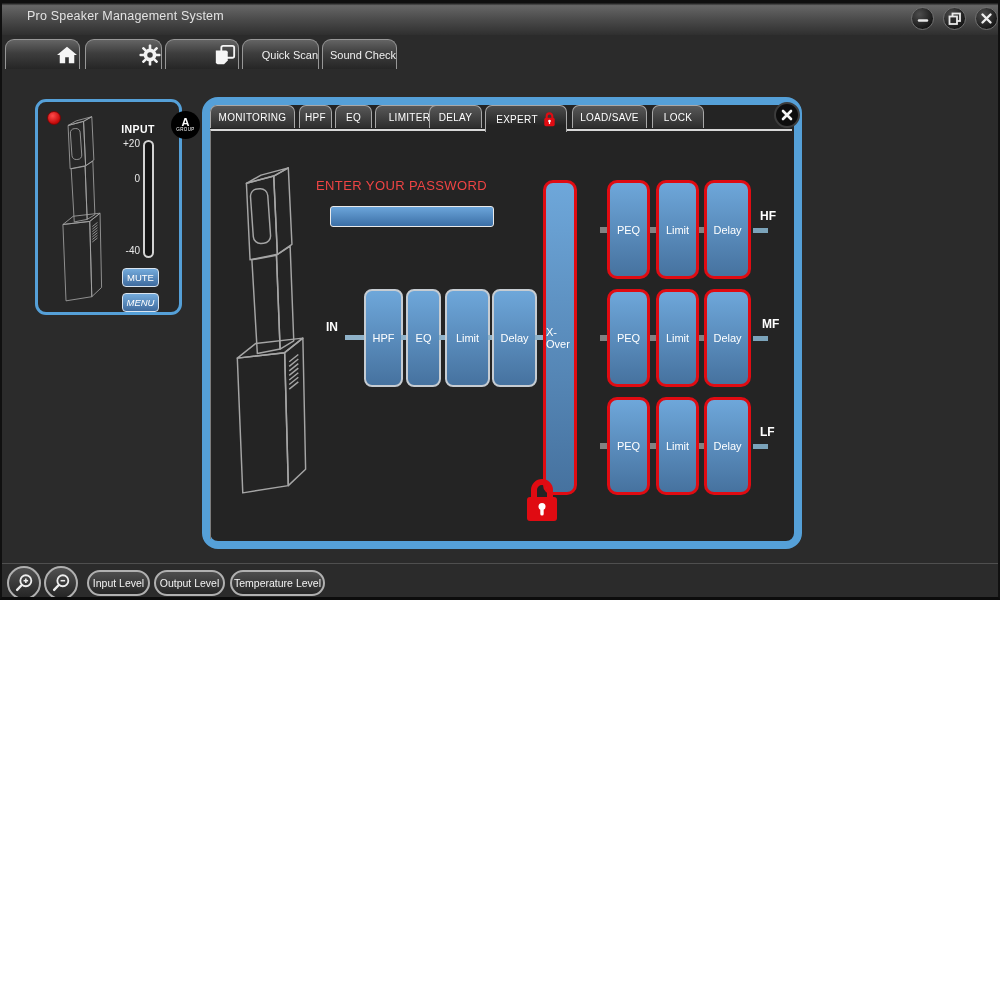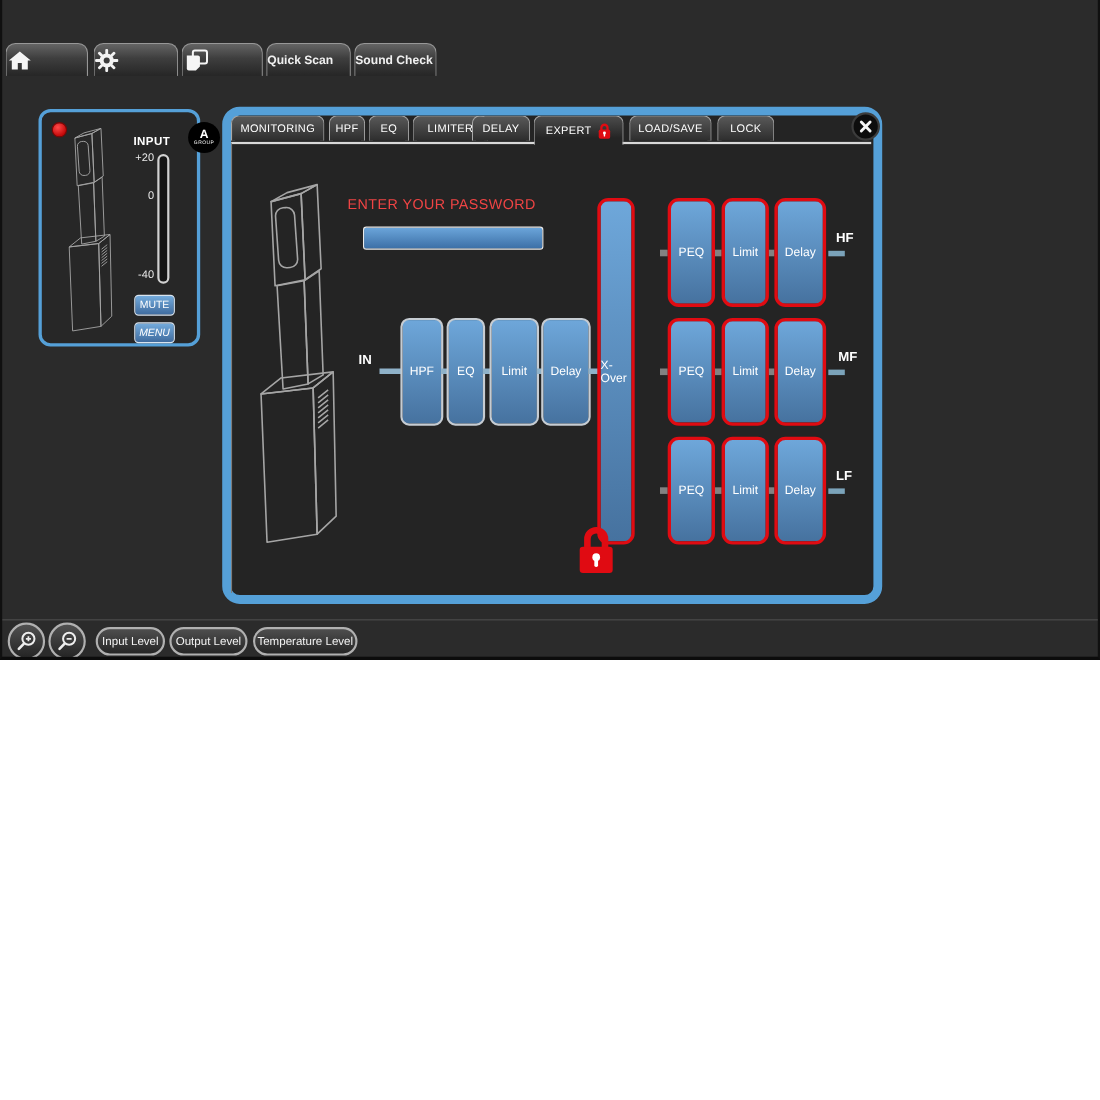--- a/index.html
+++ b/index.html
@@ -12,21 +12,21 @@
               background:linear-gradient(180deg,#0f0f0f 0%,#0f0f0f 8%,#666666 16%,#4b4b4b 55%,#2f2f2f 100%); }
   .title { position:absolute; left:25px; top:9px; color:#e3e3e3; font-size:12.5px; letter-spacing:.2px; }
   .wctl { position:absolute; top:7px; width:23px; height:23px; border-radius:50%;
           background:radial-gradient(circle at 35% 30%, #4d4d4d, #161616 75%);
           border:1px solid #707070; display:flex; align-items:center; justify-content:center; }
 
   
   .ttab { position:absolute; top:39px; height:30px;
           background:linear-gradient(180deg,#646464 0%,#3e3e3e 45%,#262626 100%);
           border:1px solid #979797; border-bottom:none; border-radius:9px 9px 0 0;
-          color:#f0f0f0; font-size:11px; display:flex; align-items:center; justify-content:flex-start;font-weight:bold; }
+          color:#f0f0f0; font-size:11px; display:flex; align-items:center; justify-content:flex-end; }
 
   
   .dev-panel { position:absolute; left:33px; top:99px; width:147px; height:216px;
                border:3px solid #55a0d8; border-radius:11px; background:#272727; }
   .reddot { position:absolute; left:9px; top:9px; width:14px; height:14px; border-radius:50%;
             background:radial-gradient(circle at 38% 32%, #ff4a4a, #c40a0a 70%); border:1px solid #7c0606; }
   .meter-label { position:absolute; left:77px; top:21px; width:46px; text-align:center;
                  color:#fff; font-size:10.5px; font-weight:bold; letter-spacing:.4px; }
   .tick { position:absolute; left:70px; width:32px; text-align:right; color:#e8e8e8; font-size:10px; }
   .meter { position:absolute; left:105px; top:38px; width:11px; height:118px;
@@ -94,20 +94,39 @@
       <path d="M18 222 L70 216 L90 200 L38 206 Z"></path>
       <path d="M18 222 L70 216 L74 362 L24 370 Z"></path>
       <path d="M70 216 L90 200 L93 344 L74 362 Z"></path>
       <path d="M75 226 l10 -8 M75 231 l10 -8 M75 236 l10 -8 M75 241 l10 -8 M75 246 l10 -8 M75 251 l10 -8 M75 256 l10 -8"></path>
     </g>
   </defs>
 </svg>
 
 <div class="win">
 
+  <div class="titlebar">
+    <div class="title">Pro Speaker Management System</div>
+    <div class="wctl" style="left:909px">
+      <svg width="14" height="14" viewBox="0 0 14 14">
+          <line x1="3" y1="8.5" x2="11" y2="8.5" stroke="#e8e8e8" stroke-width="2.4" stroke-linecap="round"></line>
+        </svg>
+    </div>
+    <div class="wctl" style="left:941px">
+      <svg width="14" height="14" viewBox="0 0 14 14">
+        <rect x="4.5" y="1.5" width="7.5" height="7.5" fill="none" stroke="#e8e8e8" stroke-width="1.8"></rect>
+        <rect x="1.5" y="4.5" width="7.5" height="7.5" fill="#2a2a2a" stroke="#e8e8e8" stroke-width="1.8"></rect>
+      </svg>
+    </div>
+    <div class="wctl" style="left:973px">
+      <svg width="13" height="13" viewBox="0 0 13 13">
+        <path d="M2.5 2.5 L10.5 10.5 M10.5 2.5 L2.5 10.5" stroke="#eee" stroke-width="2.4" stroke-linecap="round"></path>
+      </svg>
+    </div>
+  </div>
 
   <div class="ttab" style="left:3px; width:75px;">
     <svg width="24" height="20" viewBox="0 0 26 22">
       <path d="M13 2 L24 11 H21 V20 H15 V13.5 H11 V20 H5 V11 H2 Z" fill="#f5f5f5"></path>
     </svg>
   </div>
   <div class="ttab" style="left:83px; width:77px;">
     <svg width="22" height="22" viewBox="0 0 24 24">
       <g fill="#f2f2f2">
         <rect x="10.6" y="0.5" width="2.8" height="5.5" rx="1"></rect>

